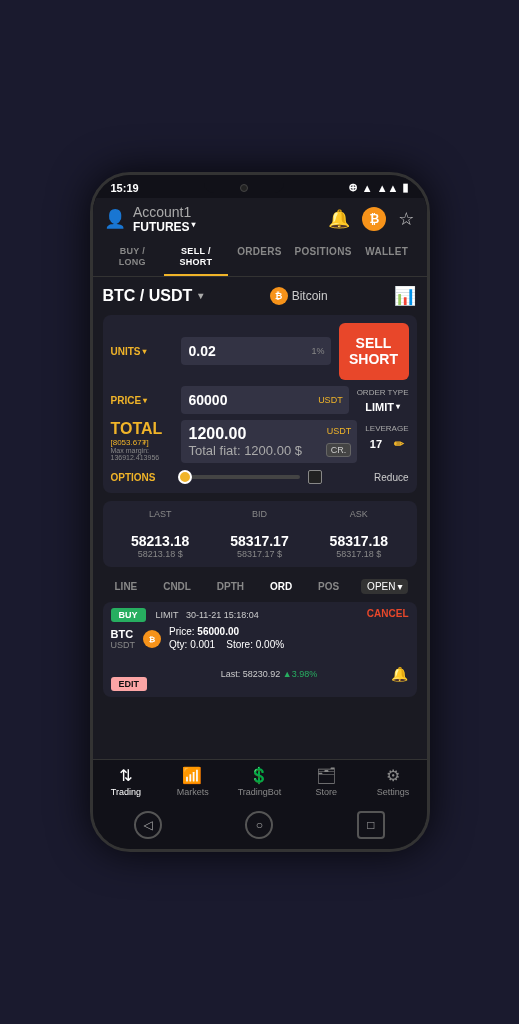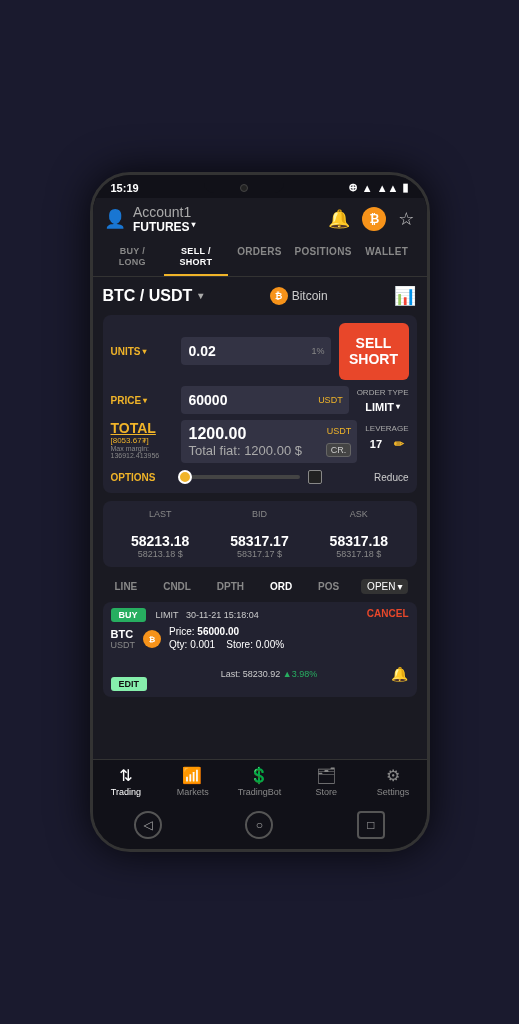--- a/index.html
+++ b/index.html
@@ -217,21 +217,21 @@
     }
     .pencil-icon { font-size: 12px; color: #f0b429; }
 
     .total-row {
       display: flex;
       align-items: flex-start;
     }
     .total-label-area {
       width: 70px;
     }
-    .total-label { font-size: 14px; color: #f0b429; font-weight: bold; text-decoration: underline; }
+    .total-label { font-size: 16px; color: #f0b429; font-weight: bold; }
     .total-brackets { font-size: 8px; color: #f0b429; }
     .total-margin { font-size: 7px; color: #888; }
     .total-input-col {
       flex: 1;
       background: #333344;
       border-radius: 4px;
       padding: 5px 8px;
       position: relative;
     }
     .total-val { font-size: 16px; color: #fff; font-weight: bold; }
@@ -345,21 +345,21 @@
       background: #f7931a; border-radius: 50%;
       display: flex; align-items: center; justify-content: center;
       font-size: 8px; color: #fff; font-weight: bold;
     }
     .order-details { font-size: 10px; color: #ccc; margin-bottom: 2px; }
     .order-details span { color: #fff; }
     .order-bottom {
       display: flex; align-items: center; justify-content: space-between;
     }
     .edit-btn {
-      background: #86efac; color: #111;
+      background: #fca5a5; color: #111;
       font-size: 9px; font-weight: bold;
       padding: 2px 8px; border-radius: 3px; cursor: pointer; margin-top: 21px;
     }
     .last-info { font-size: 9px; color: #ccc; }
     .up-arrow { color: #27ae60; }
     .bell-sm { font-size: 14px; color: #ccc; }
     .filled-val { color: #f0b429; }
 
     
     .bottom-nav {

